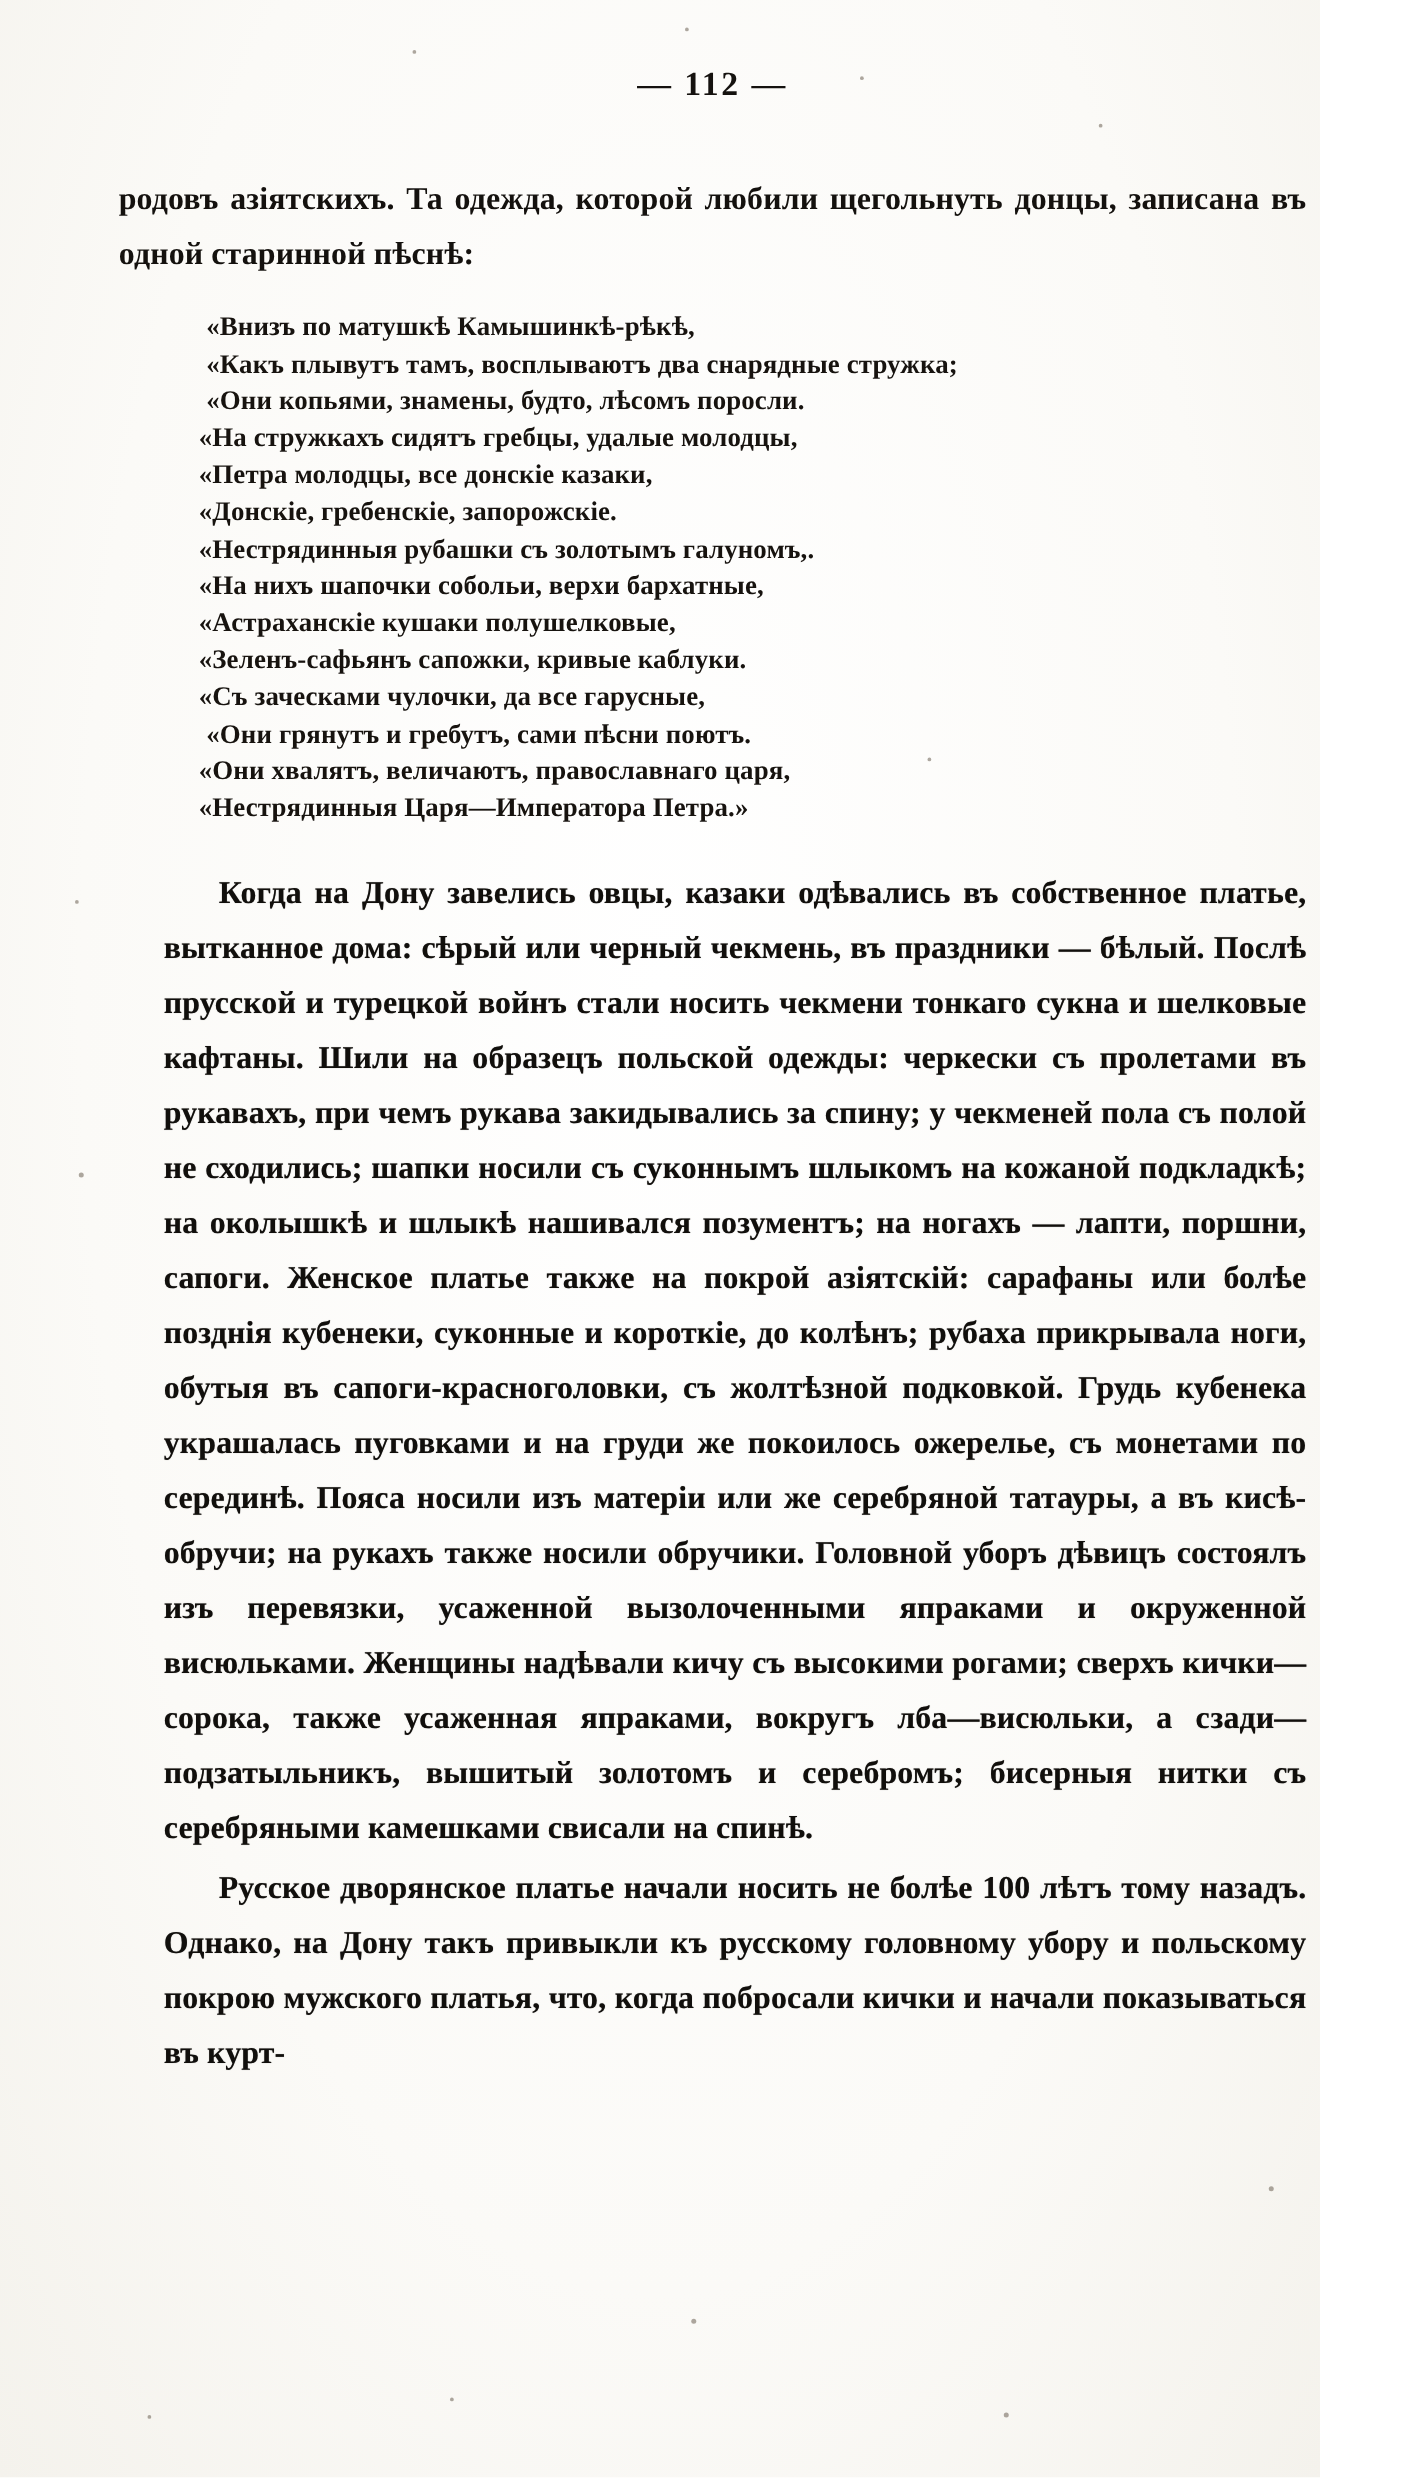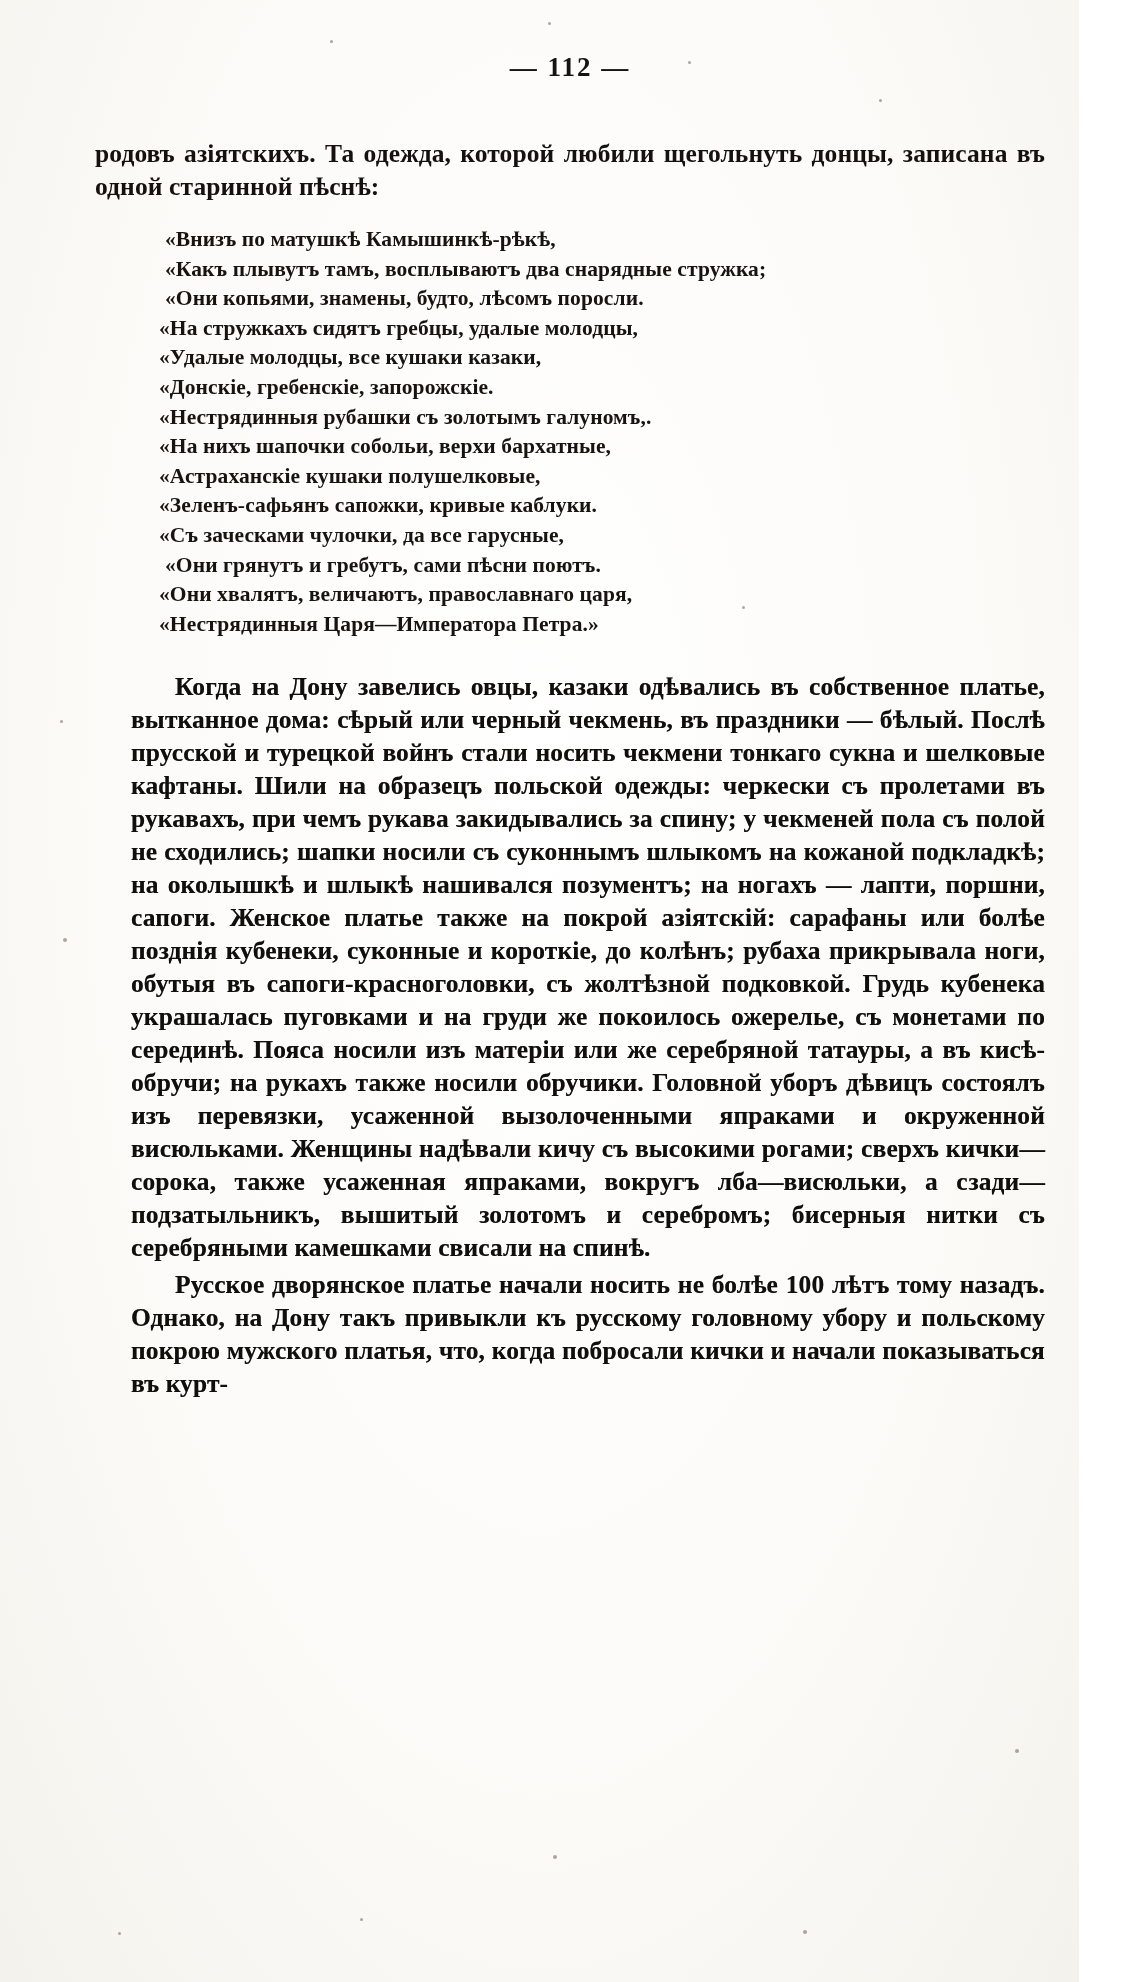--- a/index.html
+++ b/index.html
@@ -14,21 +14,20 @@
     font-family: "Liberation Serif", serif;
     color: #141210;
     overflow: hidden;
   }
   .page {
     position: absolute;
     left: 0; top: 0;
     width: 1056px;
     height: 1982px;
     background: #fdfdfb;
-    padding-left: 23px;
   }
   
   .paper-tone {
     position: absolute;
     left: 0; top: 0; right: 0; bottom: 0;
     background:
       radial-gradient(ellipse at 50% 40%, #ffffff 0%, #fbfaf7 62%, #f4f2ec 100%);
   }
   .speck {
     position: absolute;
@@ -46,21 +45,21 @@
     text-align: center;
     font-size: 27px;
     font-weight: 700;
     letter-spacing: 2px;
     margin-bottom: 54px;
     color: #15120f;
     font-family: "Liberation Serif", serif;
   }
   .para {
     font-size: 25.5px;
-    line-height: 33px;
+    line-height: 44px;
     font-weight: 700;
     text-align: justify;
     color: #14110e;
     margin: 0 0 4px 0;
     letter-spacing: .1px;
   }
   .para .ind {
     display: inline-block;
     width: 44px;
   }
@@ -110,21 +109,21 @@
 
     <div class="page-number">— 112 —</div>
 
     <p class="para"><span>родовъ азіятскихъ. Та одежда, которой любили щегольнуть донцы, записана въ одной старинной пѣснѣ:</span></p>
 
     <div class="song">
       <div class="song-line pad1">«Внизъ по матушкѣ Камышинкѣ-рѣкѣ,</div>
       <div class="song-line pad1">«Какъ плывутъ тамъ, восплываютъ два снарядные стружка;</div>
       <div class="song-line pad1">«Они копьями, знамены, будто, лѣсомъ поросли.</div>
       <div class="song-line pad2">«На стружкахъ сидятъ гребцы, удалые молодцы,</div>
-      <div class="song-line pad2">«Удалые молодцы, все кушаки казаки,</div>
+      <div class="song-line pad2">«Петра молодцы, все донскіе казаки,</div>
       <div class="song-line pad2">«Донскіе, гребенскіе, запорожскіе.</div>
       <div class="song-line pad2">«Нестрядинныя рубашки съ золотымъ галуномъ,.</div>
       <div class="song-line pad2">«На нихъ шапочки собольи, верхи бархатные,</div>
       <div class="song-line pad2">«Астраханскіе кушаки полушелковые,</div>
       <div class="song-line pad2">«Зеленъ-сафьянъ сапожки, кривые каблуки.</div>
       <div class="song-line pad2">«Съ заческами чулочки, да все гарусные,</div>
       <div class="song-line pad1">«Они грянутъ и гребутъ, сами пѣсни поютъ.</div>
       <div class="song-line pad2">«Они хвалятъ, величаютъ, православнаго царя,</div>
       <div class="song-line pad2">«Нестрядинныя Царя—Императора Петра.»</div>
     </div>

